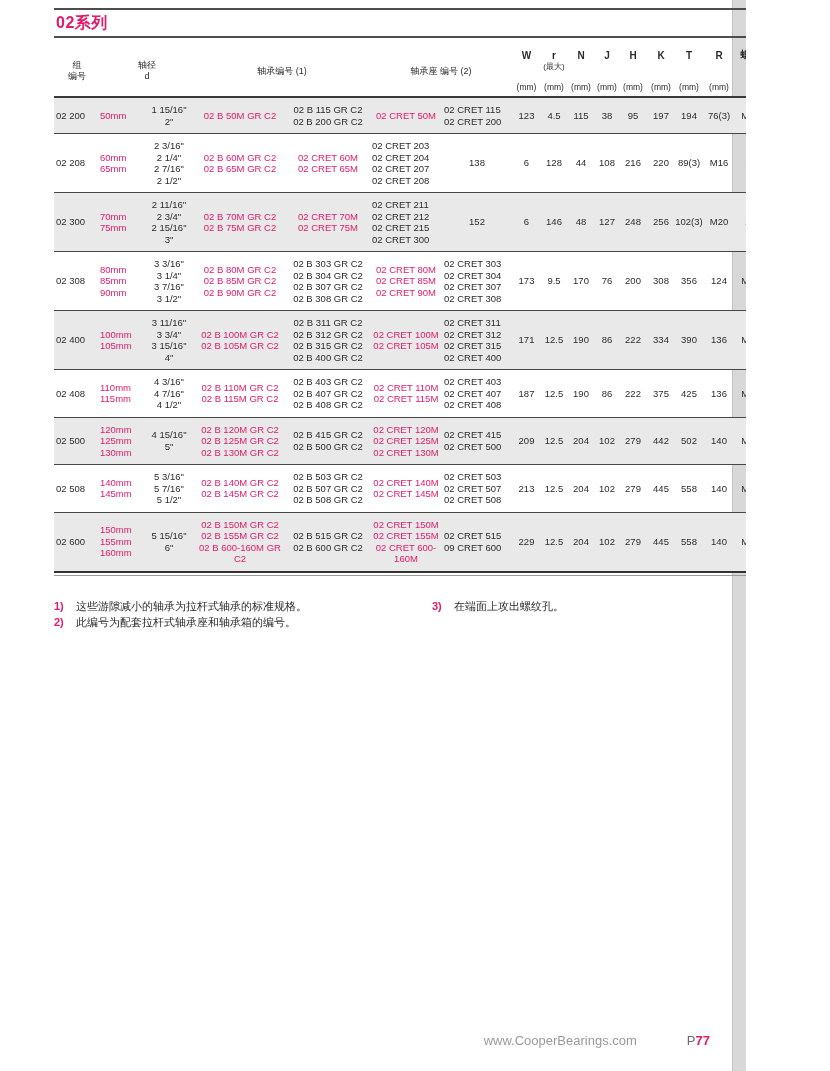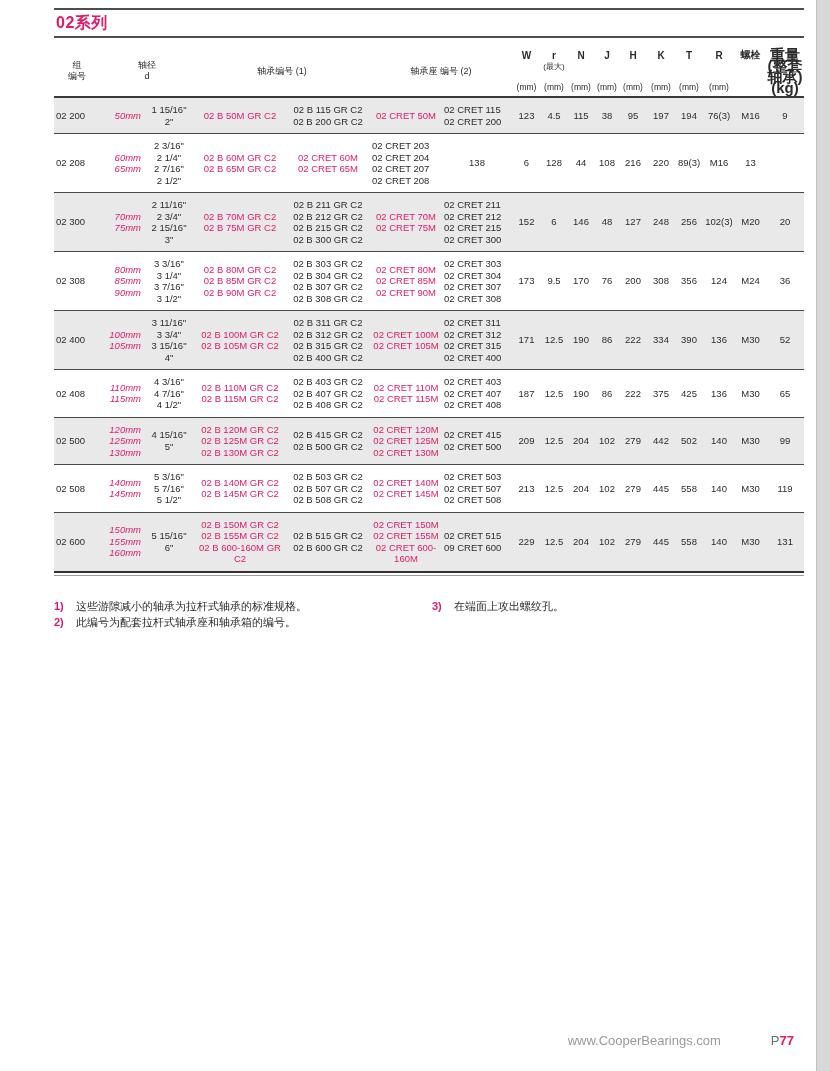--- a/index.html
+++ b/index.html
@@ -1,18 +1,18 @@
 <!DOCTYPE html>
 <html><head>
 <meta charset="utf-8">
 <style>
   * { margin:0; padding:0; box-sizing:border-box; }
   html,body { background:#ffffff; }
   body { font-family:"Liberation Sans","DejaVu Sans",sans-serif; color:#2b2b2b; }
-  .page { position:relative; width:830px; height:1071px; background:#ffffff; overflow:hidden; }
+  .page { position:relative; width:746px; height:1071px; background:#ffffff; overflow:hidden; }
   .edge-right { position:absolute; top:0; right:0; width:14px; height:1071px; background:#d8d8d8; border-left:1px solid #c2c2c2; }
   .content { position:absolute; left:54px; top:8px; width:750px; }
 
   
   .rule-top { border-top:2px solid #4d4d4d; }
   .page-title { color:var(--accent); font-size:16px; font-weight:bold; letter-spacing:0.5px; padding:3px 2px 2px; }
   .rule-title { border-top:2px solid #4d4d4d; margin-bottom:6px; }
 
   
   .tbl { --cols:46px 44px 50px 92px 84px 72px 70px 29px 26px 28px 24px 28px 28px 28px 32px 31px 38px; width:750px; }
@@ -31,21 +31,21 @@
   .h-weight { font-size:15px; font-weight:bold; line-height:11px; }
 
   .trow { display:grid; grid-template-columns:var(--cols); align-items:center; padding:6px 0; border-top:1.5px solid #474747; font-size:9.5px; line-height:11.5px; }
   .trow:first-child { border-top:none; }
   .trow:nth-child(odd) { background:#e9e9e9; }
   .table-end { border-top:2.5px solid #333; margin-top:0; }
   .table-end2 { border-top:1px solid #999; margin-top:2px; }
 
   .c { white-space:pre-line; text-align:center; }
   .c.left { text-align:left; padding-left:2px; }
-  .c.right { text-align:right; padding-right:3px;font-style:italic; }
+  .c.right { text-align:left; padding-right:3px; }
   .pink { color:var(--accent); }
 
   
   .footnotes { display:flex; margin-top:22px; width:750px; font-size:11px; line-height:16px; }
   .fn-col-left { width:378px; }
   .fn-col-right { flex:1; }
   .fn { display:flex; }
   .fn-num { color:var(--accent); font-weight:bold; width:22px; flex:0 0 22px; }
 
   
@@ -178,24 +178,20 @@
   <div class="trow">
     <div class="c left">02 300</div>
     <div class="c right pink">70mm
 75mm</div>
     <div class="c">2 11/16"
 2 3/4"
 2 15/16"
 3"</div>
     <div class="c pink">02 B 70M GR C2
 02 B 75M GR C2</div>
-    <div class="c">02 B 211 GR C2
-02 B 212 GR C2
-02 B 215 GR C2
-02 B 300 GR C2</div>
     <div class="c pink">02 CRET 70M
 02 CRET 75M</div>
     <div class="c left">02 CRET 211
 02 CRET 212
 02 CRET 215
 02 CRET 300</div>
     <div class="c">152</div>
     <div class="c">6</div>
     <div class="c">146</div>
     <div class="c">48</div>

